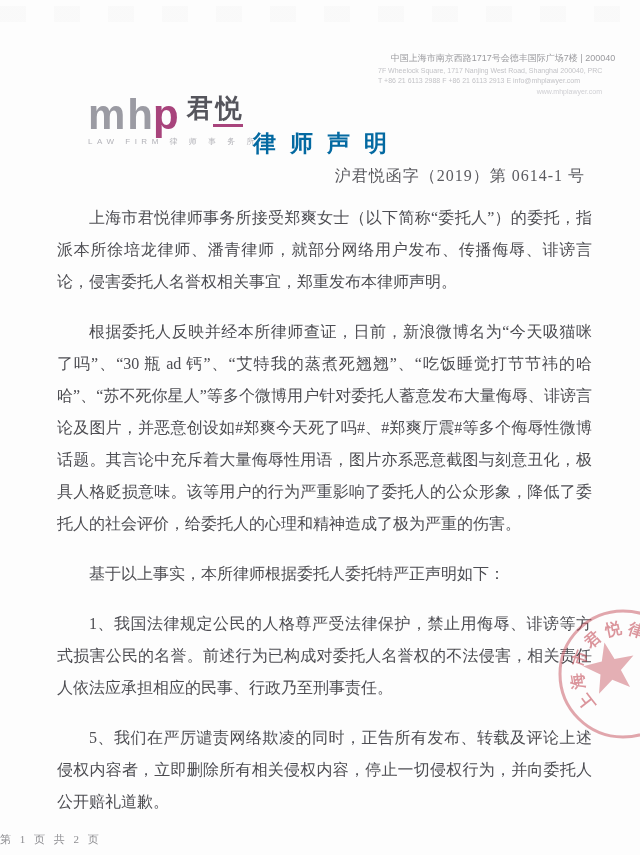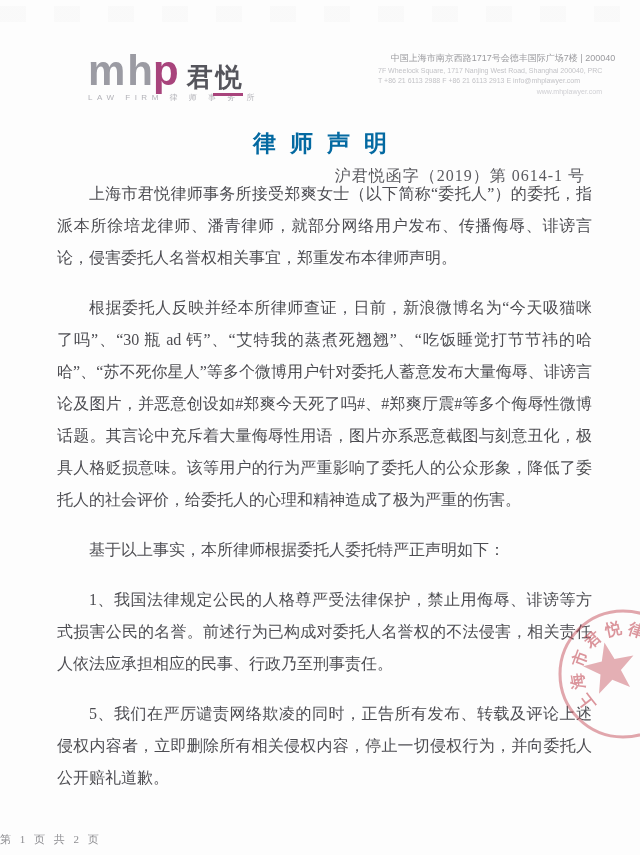--- a/index.html
+++ b/index.html
@@ -12,21 +12,21 @@
   }
   
   .scan-strip{
     position:absolute;left:0;top:6px;width:100%;height:16px;
     background:repeating-linear-gradient(90deg,#e9e9e9 0 26px,transparent 26px 54px);
     opacity:.18;
   }
 
   
   .logo{position:absolute;left:88px;top:50px;font-family:"Liberation Sans","DejaVu Sans",sans-serif;}
-  .logo-line{display:flex;align-items:flex-end;gap:8px;}
+  .logo-line{display:flex;align-items:flex-start;gap:8px;margin-top:44px;}
   .logo-mh{font-size:42px;font-weight:bold;letter-spacing:2px;color:#9b9ba3;line-height:1;}
   .logo-p{font-size:42px;font-weight:bold;color:#a8447c;line-height:1;margin-left:-2px;}
   .logo-cn{font-size:26px;font-weight:bold;color:#55555c;line-height:1.1;letter-spacing:3px;position:relative;}
   .logo-accent{position:absolute;right:2px;bottom:-4px;width:30px;height:3px;background:#a8447c;}
   .logo-sub{margin-top:0;font-size:8px;letter-spacing:4.5px;color:#b2b2b8;white-space:nowrap;}
 
   .address{
     position:absolute;right:12px;top:52px;width:250px;text-align:left;
     font-family:"Liberation Sans","DejaVu Sans",sans-serif;line-height:1.5;
   }
@@ -38,21 +38,21 @@
   .doc-title{
     position:absolute;left:0;top:128px;width:100%;text-align:center;
     font-size:23px;font-weight:bold;letter-spacing:14px;color:#0369a1;text-indent:14px;
   }
   .ref-no{
     position:absolute;right:55px;top:166px;
     font-size:16px;color:#5b5b60;letter-spacing:1px;
   }
 
   
-  .body-text{position:absolute;left:57px;right:48px;top:178px;font-family:Liberation Serif, serif;}
+  .body-text{position:absolute;left:57px;right:48px;top:202px;font-family:Liberation Serif, serif;}
   .body-text p{
     margin:0 0 18px 0;
     font-size:16px;line-height:32px;
     text-align:justify;text-indent:2em;
     color:#4d4d52;
   }
 
   
   .page-footer{
     position:absolute;left:0;bottom:8px;width:100%;text-align:left;

